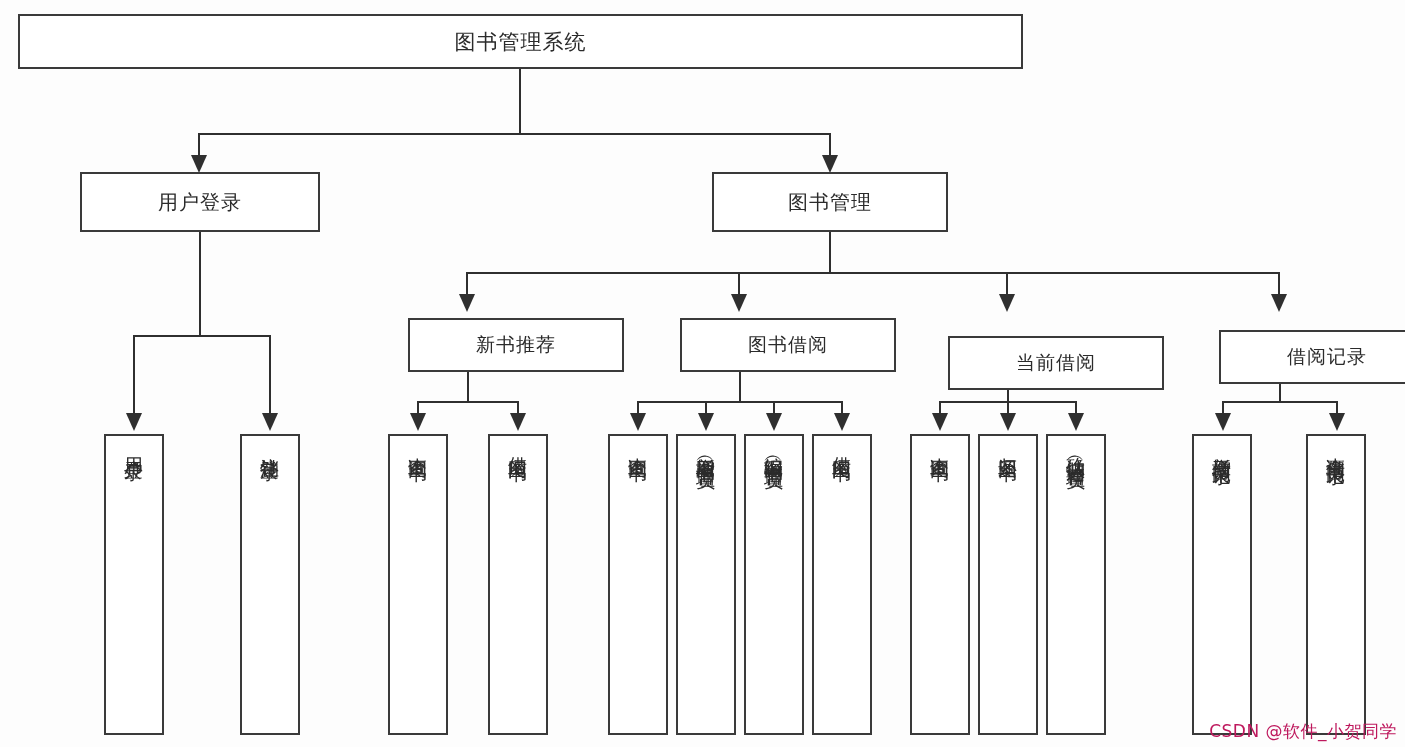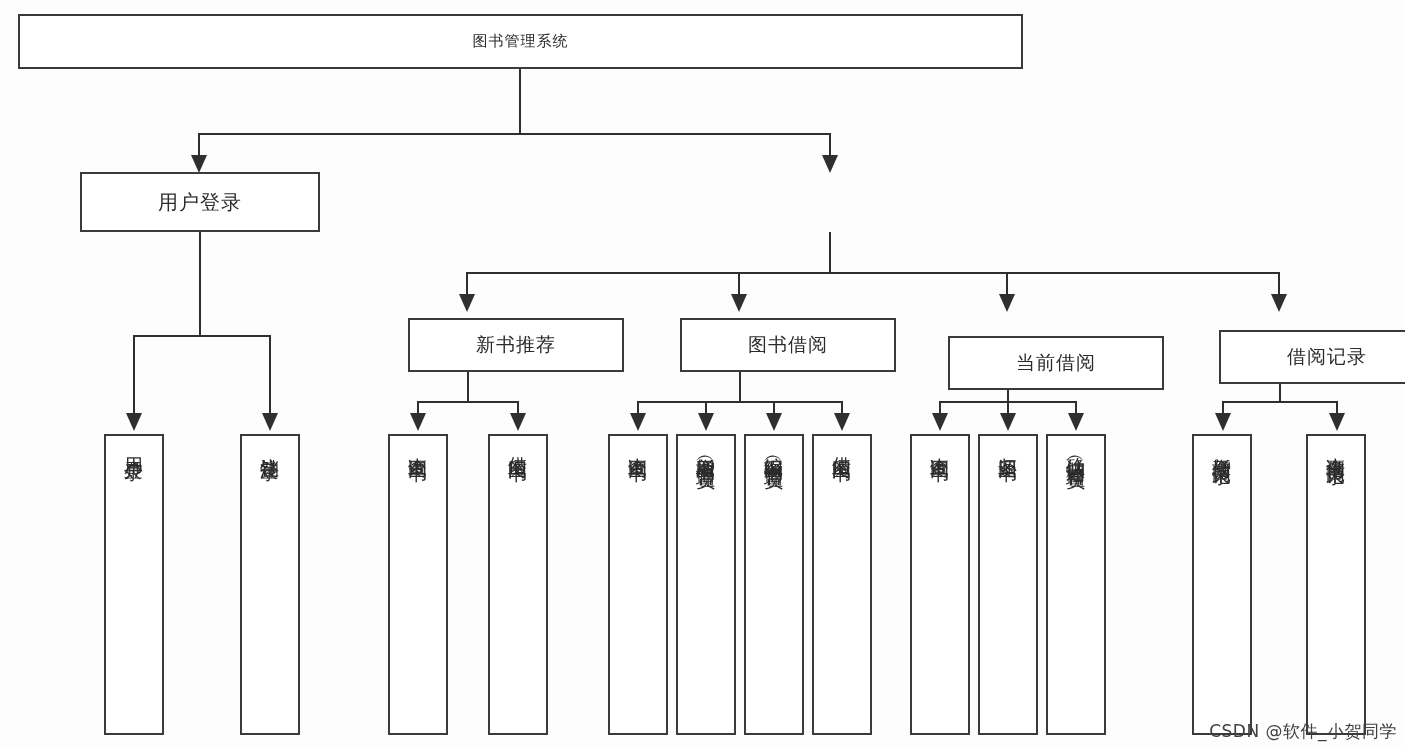--- a/index.html
+++ b/index.html
@@ -21,21 +21,21 @@
     position: absolute;
     box-sizing: border-box;
     background: #ffffff;
     border: 2px solid #3a3a3a;
     display: flex;
     align-items: center;
     justify-content: center;
     color: #2b2b2b;
   }
   .node.root {
-    font-size: 15px;
+    font-size: 21px;
     font-family: Liberation Serif, serif;
   }
   .node.l2 {
     font-size: 20px;
   }
   .node.l3 {
     font-size: 19px;
     margin-left: 48px;
   }
   .node.leaf {
@@ -66,21 +66,21 @@
     height: 0;
     border-left: 8px solid transparent;
     border-right: 8px solid transparent;
     border-top: 18px solid #2f2f2f;
   }
   #watermark {
     position: absolute;
     right: 8px;
     bottom: 4px;
     font-size: 17px;
-    color: #404040;
+    color: #be185d;
     letter-spacing: 0.5px;
     white-space: nowrap;
   }
 </style>
 </head>
 <body>
 
 <div id="canvas">
 
   <div class="line vline" style="left:519px; top:68px; height:66px;"></div>
@@ -142,20 +142,23 @@
   <div class="line vline" style="left:1336px; top:401px; height:14px;"></div>
   <div class="arrow" style="left:1329px; top:413px;"></div>
 
   <div class="node root" style="left:18px; top:14px; width:1005px; height:55px;">
     <span class="htext">图书管理系统</span>
   </div>
 
   <div class="node l2" style="left:80px; top:172px; width:240px; height:60px;">
     <span class="htext">用户登录</span>
   </div>
+  <div class="node l2" style="left:712px; top:172px; width:236px; height:60px;">
+    <span class="htext">图书管理</span>
+  </div>
 
   <div class="node l3" style="left:360px; top:318px; width:216px; height:54px;">
     <span class="htext">新书推荐</span>
   </div>
   <div class="node l3" style="left:632px; top:318px; width:216px; height:54px;">
     <span class="htext">图书借阅</span>
   </div>
   <div class="node l3" style="left:900px; top:336px; width:216px; height:54px;">
     <span class="htext">当前借阅</span>
   </div>

